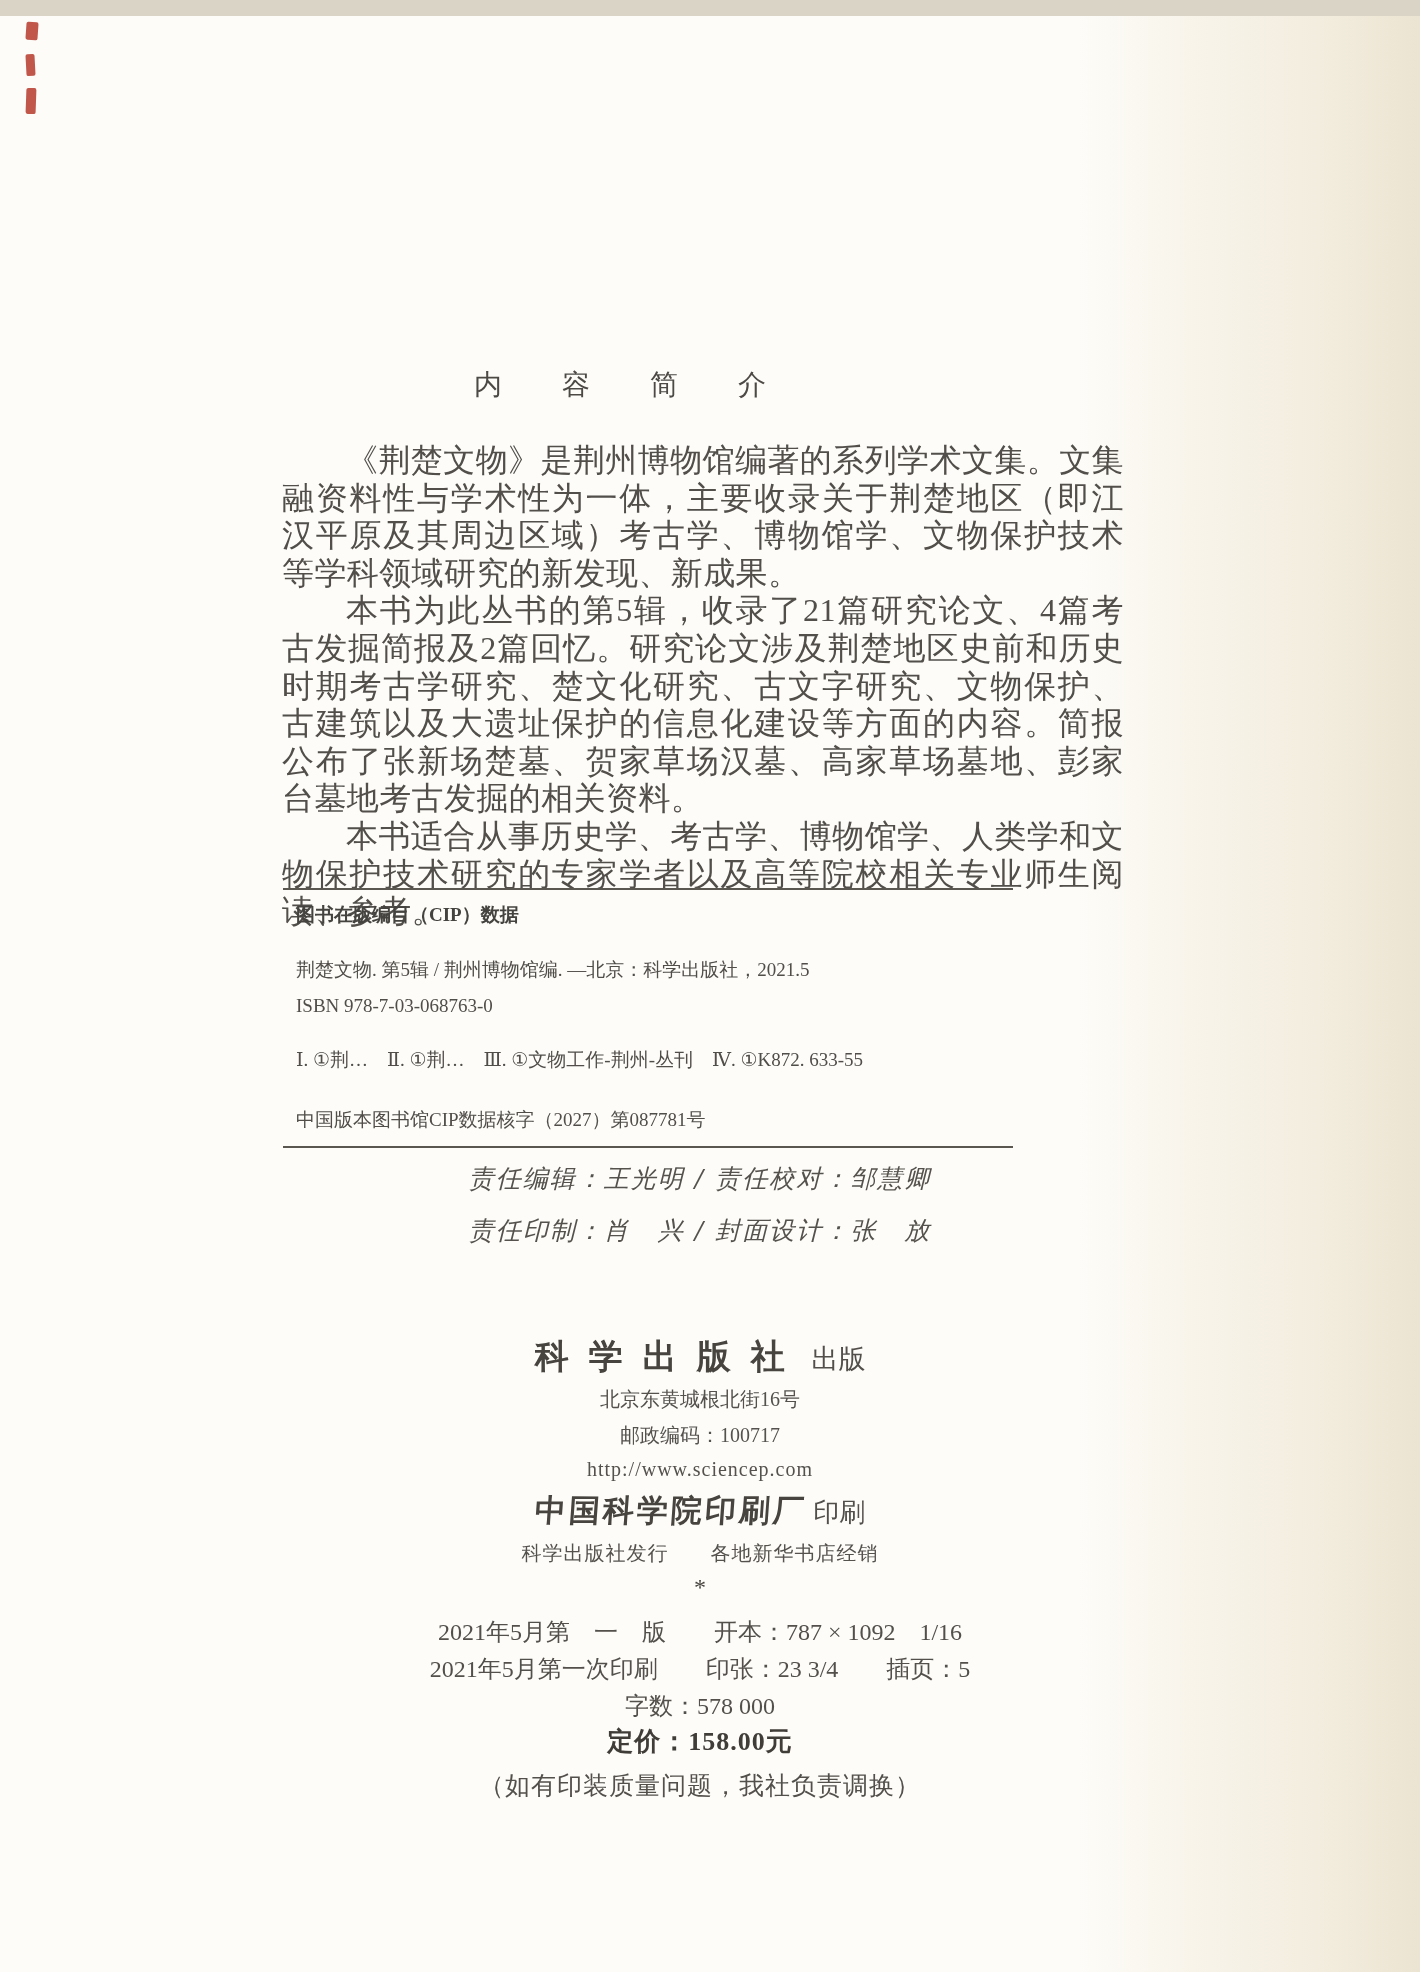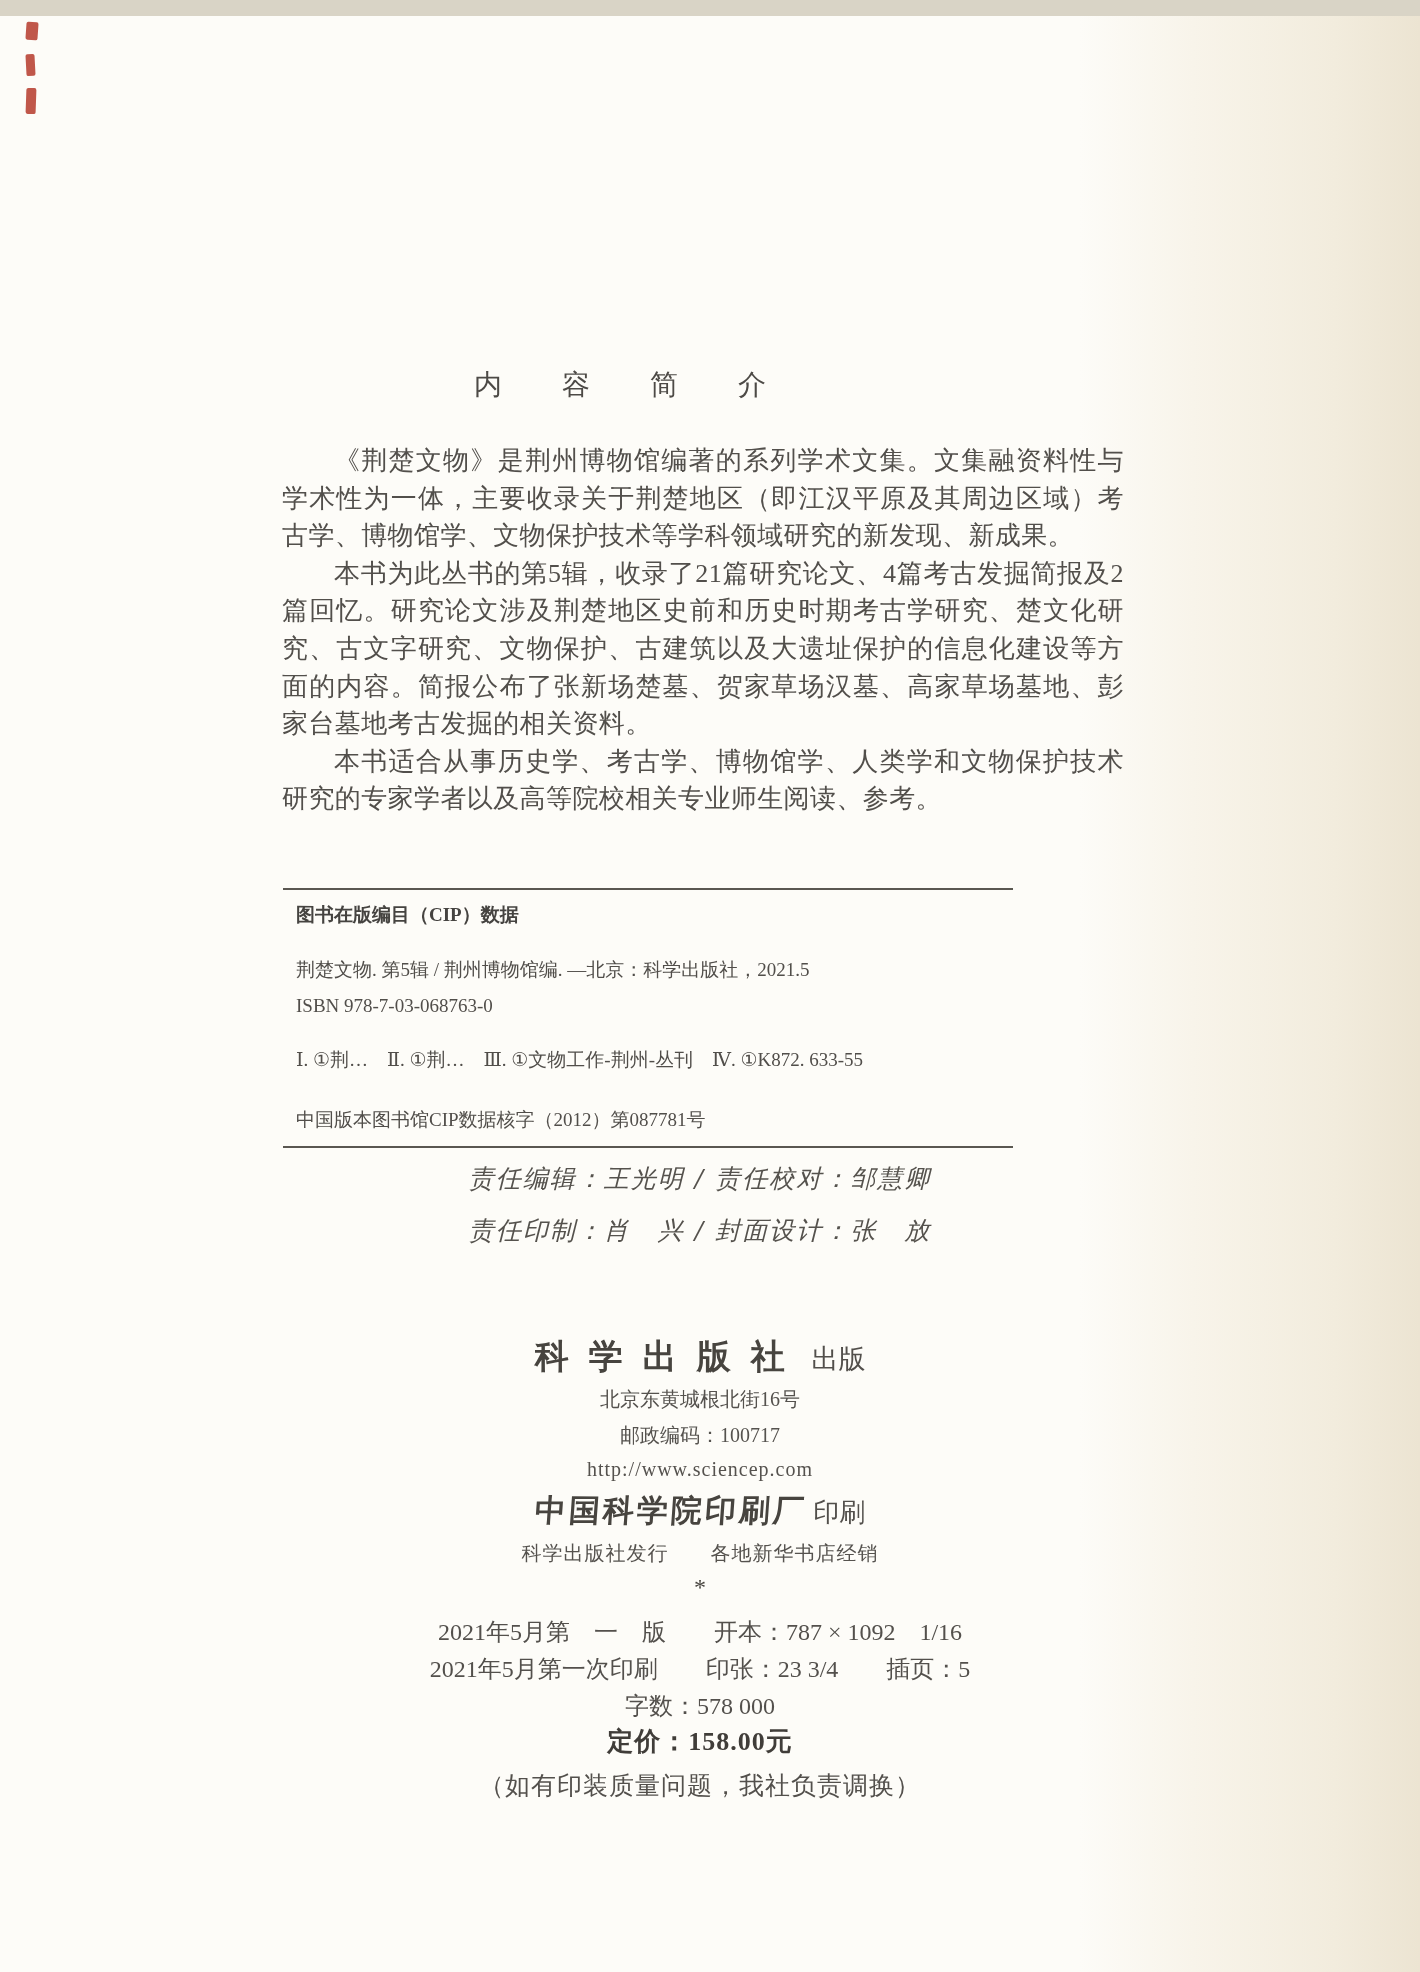--- a/index.html
+++ b/index.html
@@ -34,21 +34,21 @@
   .intro-title {
     left: 474px; top: 350px;
     font-size: 28px;
     letter-spacing: 16px;
     font-weight: 500;
     color: #4d4a46;
     white-space: nowrap;
   }
   .intro-block {
     left: 282px; top: 426px; width: 842px;
-    font-size: 26px;
+    font-size: 32px;
     line-height: 37.6px;
     text-align: justify;
     letter-spacing: 0.4px;
   }
   .intro-block p { margin: 0; text-indent: 2em; }
 
   .cip-rule {
     left: 283px; width: 730px; height: 2px;
     background: #5a5751;
   }
@@ -118,21 +118,21 @@
     <p>本书为此丛书的第5辑，收录了21篇研究论文、4篇考古发掘简报及2篇回忆。研究论文涉及荆楚地区史前和历史时期考古学研究、楚文化研究、古文字研究、文物保护、古建筑以及大遗址保护的信息化建设等方面的内容。简报公布了张新场楚墓、贺家草场汉墓、高家草场墓地、彭家台墓地考古发掘的相关资料。</p>
     <p>本书适合从事历史学、考古学、博物馆学、人类学和文物保护技术研究的专家学者以及高等院校相关专业师生阅读、参考。</p>
   </div>
 
   <div class="abs cip-rule rule-top"></div>
 
   <div class="abs cip-line cip-heading">图书在版编目（CIP）数据</div>
   <div class="abs cip-line cip-record">荆楚文物. 第5辑 / 荆州博物馆编. —北京：科学出版社，2021.5</div>
   <div class="abs cip-line cip-isbn">ISBN 978-7-03-068763-0</div>
   <div class="abs cip-line cip-class">Ⅰ. ①荆…　Ⅱ. ①荆…　Ⅲ. ①文物工作-荆州-丛刊　Ⅳ. ①K872. 633-55</div>
-  <div class="abs cip-line cip-registry">中国版本图书馆CIP数据核字（2012）第087781号</div>
+  <div class="abs cip-line cip-registry">中国版本图书馆CIP数据核字（2027）第087781号</div>
 
   <div class="abs cip-rule rule-bottom"></div>
 
   <div class="abs centered credit-line credit-1">责任编辑：王光明 / 责任校对：邹慧卿</div>
   <div class="abs centered pub-line">
     <span class="brush pub-name">科学出版社</span><span class="pub-suffix"> 出版</span>
   </div>
 
   <div class="abs centered credit-line credit-2">责任印制：肖　兴 / 封面设计：张　放</div>
   <div class="abs centered col-line col-address">北京东黄城根北街16号</div>

